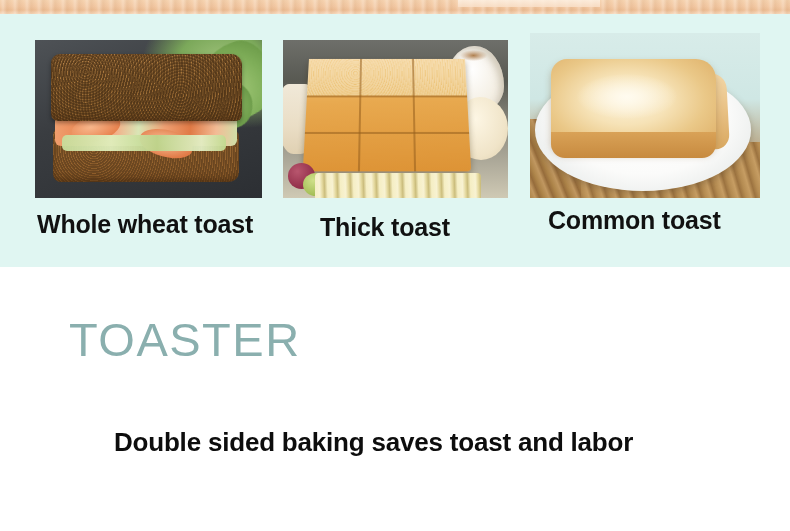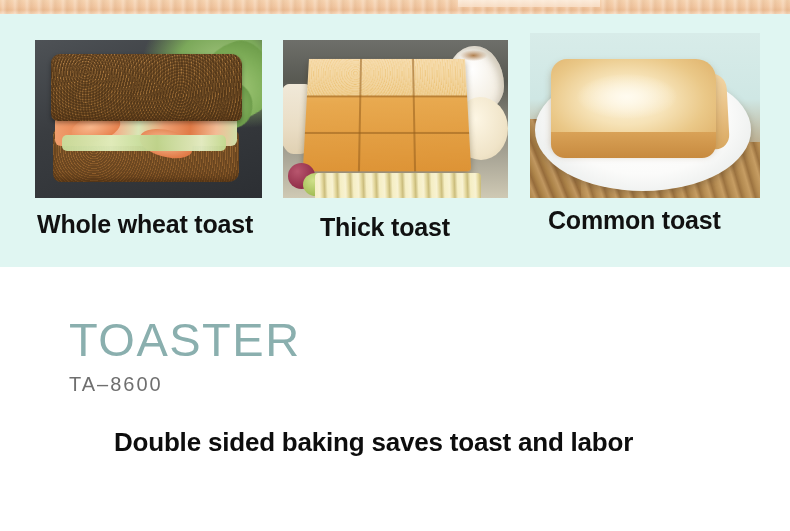--- a/index.html
+++ b/index.html
@@ -347,16 +347,15 @@
     <div class="p3-crust"></div>
   </div>
 </div>
 
 <div class="caption" id="caption-whole-wheat">Whole wheat toast</div>
 <div class="caption" id="caption-thick">Thick toast</div>
 <div class="caption" id="caption-common">Common toast</div>
 
 <div class="brand-block">
   <div class="brand-title">TOASTER</div>
-  <div class="brand-model">TA–8600</div>
 </div>
 
 <div class="tagline">Double sided baking saves toast and labor</div>
 
 </body></html>

